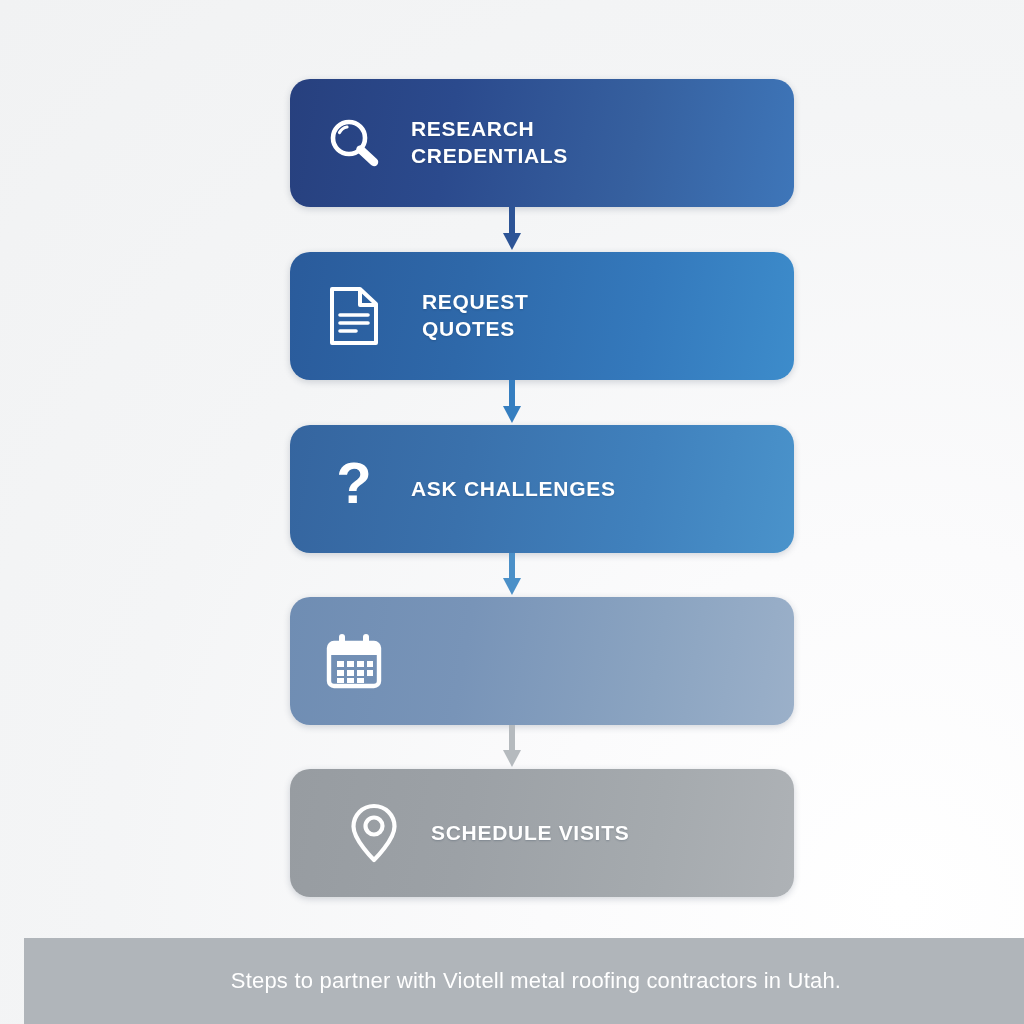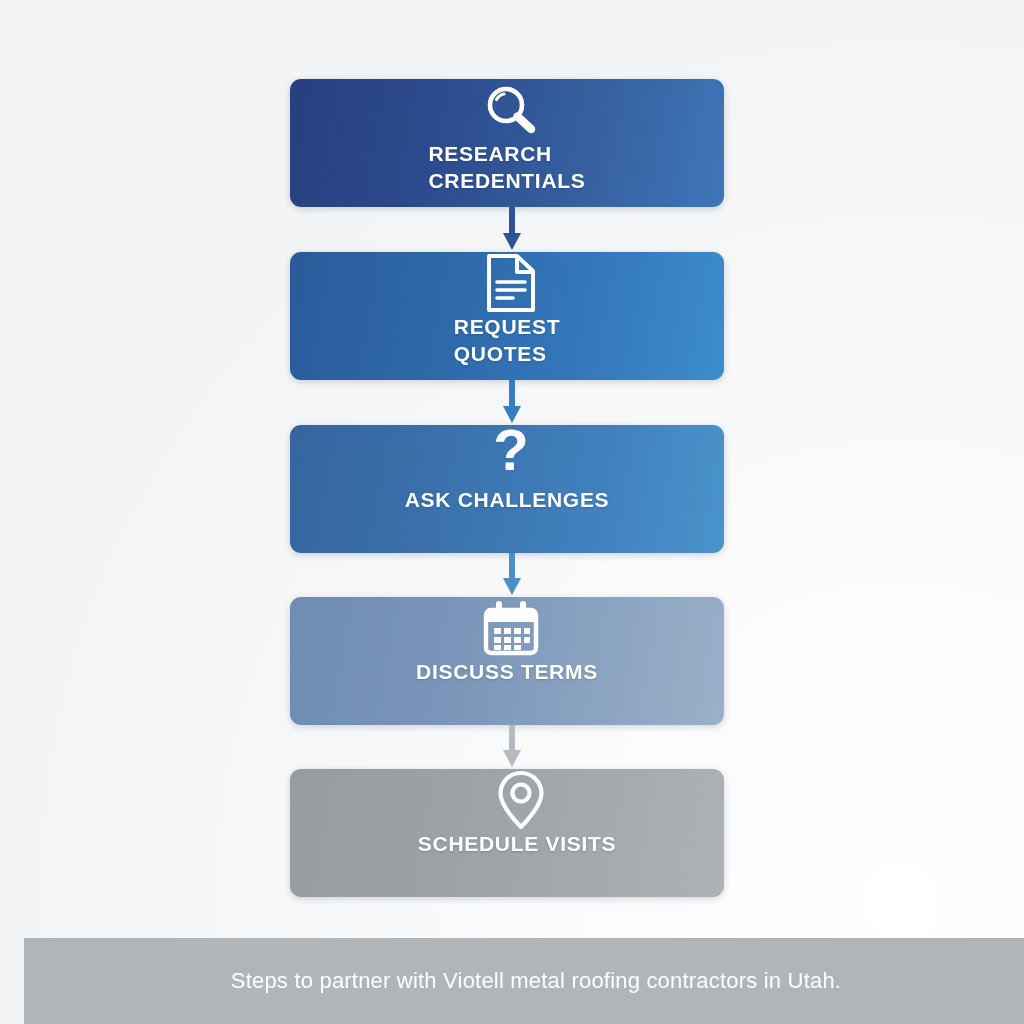--- a/index.html
+++ b/index.html
@@ -28,32 +28,31 @@
     position: absolute;
     left: 0;
     top: 0;
     width: 1024px;
     height: 938px;
   }
 
   .step {
     position: absolute;
     left: 290px;
-    width: 434px;
+    width: 504px;
     height: 128px;
-    border-radius: 11px;
+    border-radius: 20px;
     display: flex;
     align-items: center;
     box-shadow: 0 2px 7px rgba(40, 55, 80, 0.20);
     box-sizing: border-box;
-    flex-direction: column;
   }
 
   .step-1 { top: 79px;  background: linear-gradient(100deg, #27407e 0%, #2b4a8d 32%, #36609f 68%, #3e76b9 100%); }
-  .step-2 { top: 252px; background: linear-gradient(100deg, #2a5b9b 0%, #2e68a9 35%, #3479bc 70%, #3d8ccb 100%); }
+  .step-2 { top: 252px; background: linear-gradient(100deg, #2a5b9b 0%, #2e68a9 35%, #3479bc 70%, #3d8ccb 100%); gap: 11px; }
   .step-3 { top: 425px; background: linear-gradient(100deg, #35659f 0%, #3a71ac 35%, #4081bd 70%, #4a93cb 100%); }
   .step-4 { top: 597px; background: linear-gradient(100deg, #6f8db3 0%, #7894b8 35%, #8ba4c1 72%, #9bb0c9 100%); }
   .step-5 { top: 769px; background: linear-gradient(100deg, #979ca1 0%, #9ca1a6 35%, #a5aaae 72%, #aeb2b6 100%); padding-left: 20px; }
 
   .step-icon {
     flex: 0 0 auto;
     width: 62px;
     height: 62px;
     margin-left: 33px;
     margin-right: 26px;
@@ -199,21 +198,20 @@
             <rect x="12" y="38" width="7" height="6"></rect>
             <rect x="22" y="38" width="7" height="6"></rect>
             <rect x="32" y="38" width="7" height="6"></rect>
             <rect x="42" y="38" width="6" height="6"></rect>
             <rect x="12" y="46" width="7" height="5"></rect>
             <rect x="22" y="46" width="7" height="5"></rect>
             <rect x="32" y="46" width="7" height="5"></rect>
           </g>
         </svg>
       </span>
-      <span class="step-label">DISCUSS TERMS</span>
     </div>
 
     <div class="arrow arrow-4">
       <div class="shaft"></div>
       <div class="head"></div>
     </div>
 
     <div class="step step-5">
       <span class="step-icon">
         <svg width="48" height="62" viewBox="0 0 48 62" aria-hidden="true">

